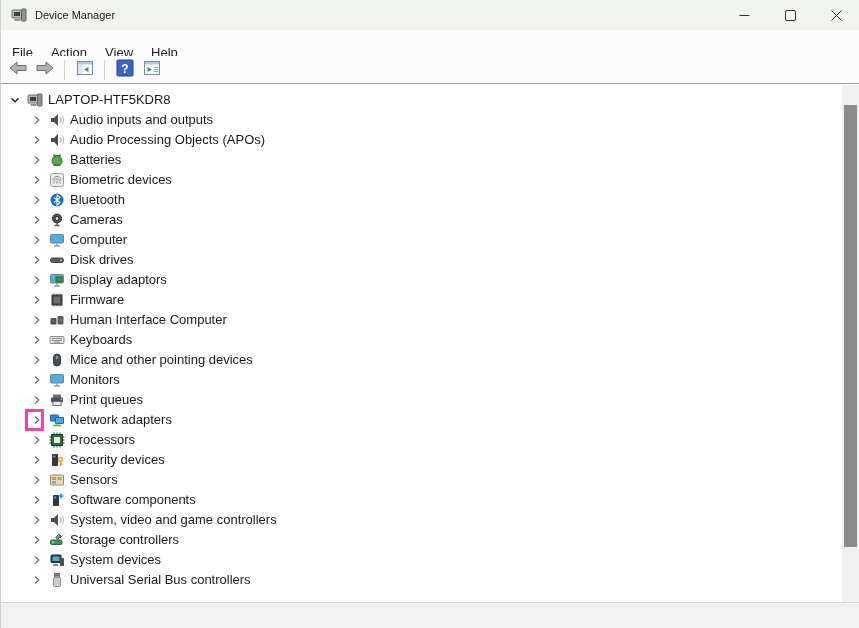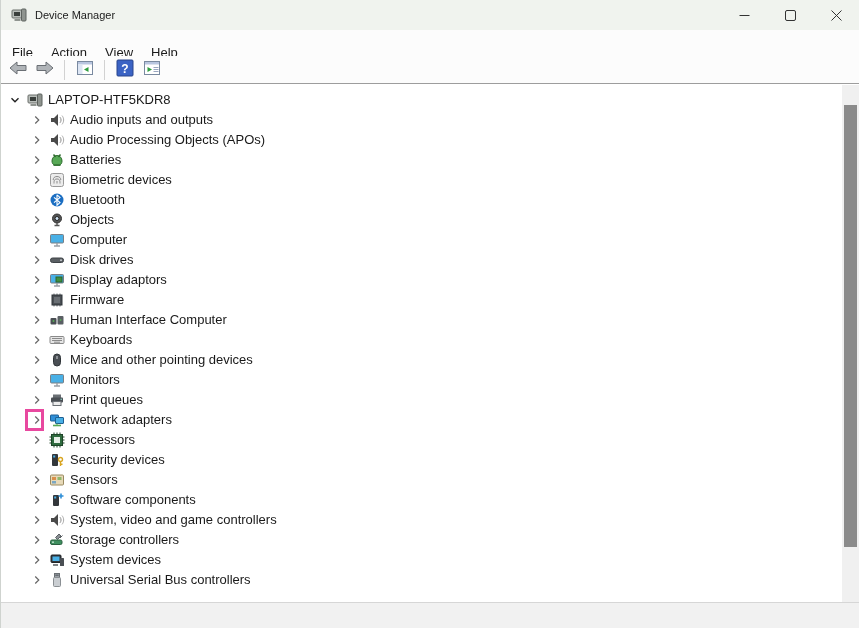--- a/index.html
+++ b/index.html
@@ -204,21 +204,21 @@
           <span class="chev">
             <svg viewBox="0 0 16 16">
               <path d="M6 4l4 4-4 4" stroke="#666" stroke-width="1.4" fill="none"></path>
             </svg>
           </span>
           <span class="dev-icon"><svg viewBox="0 0 16 16">
               <circle cx="8" cy="6.5" r="4.5" fill="#555" stroke="#333"></circle>
               <circle cx="8" cy="6.5" r="2" fill="#cfe3f5" stroke="#222"></circle>
               <path d="M5.5 13.5h5M8 11v2.5" stroke="#555" stroke-width="1.4" fill="none"></path>
             </svg></span>
-          <span class="tree-label">Objects</span>
+          <span class="tree-label">Cameras</span>
         </div>
         <div class="tree-row child">
           <span class="chev">
             <svg viewBox="0 0 16 16">
               <path d="M6 4l4 4-4 4" stroke="#666" stroke-width="1.4" fill="none"></path>
             </svg>
           </span>
           <span class="dev-icon"><svg viewBox="0 0 16 16">
               <rect x="1.5" y="2.5" width="13" height="8.5" rx="1" fill="#49b0e6" stroke="#7a7f84"></rect>
               <path d="M5 14h6M8 11v3" stroke="#9aa0a6" stroke-width="1.4" fill="none"></path>

